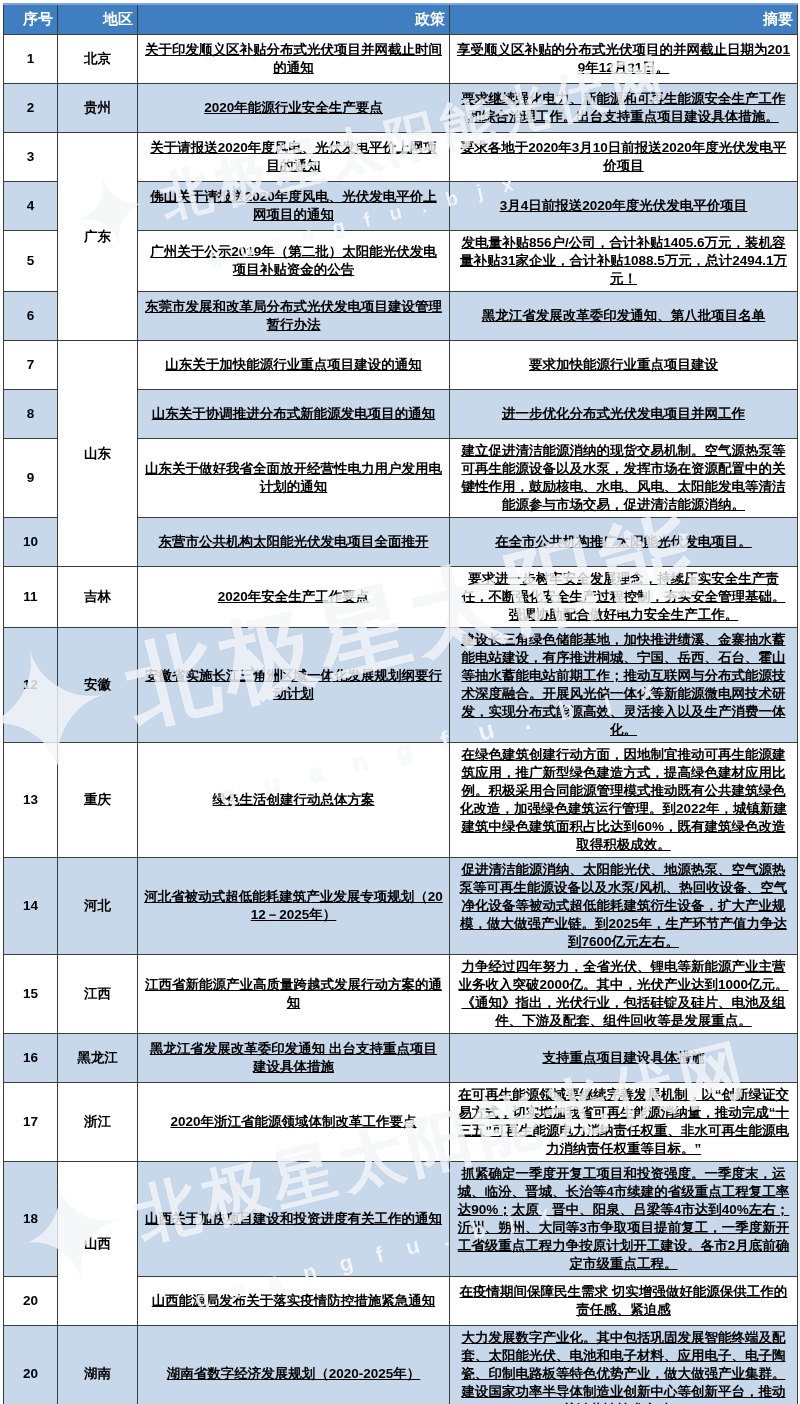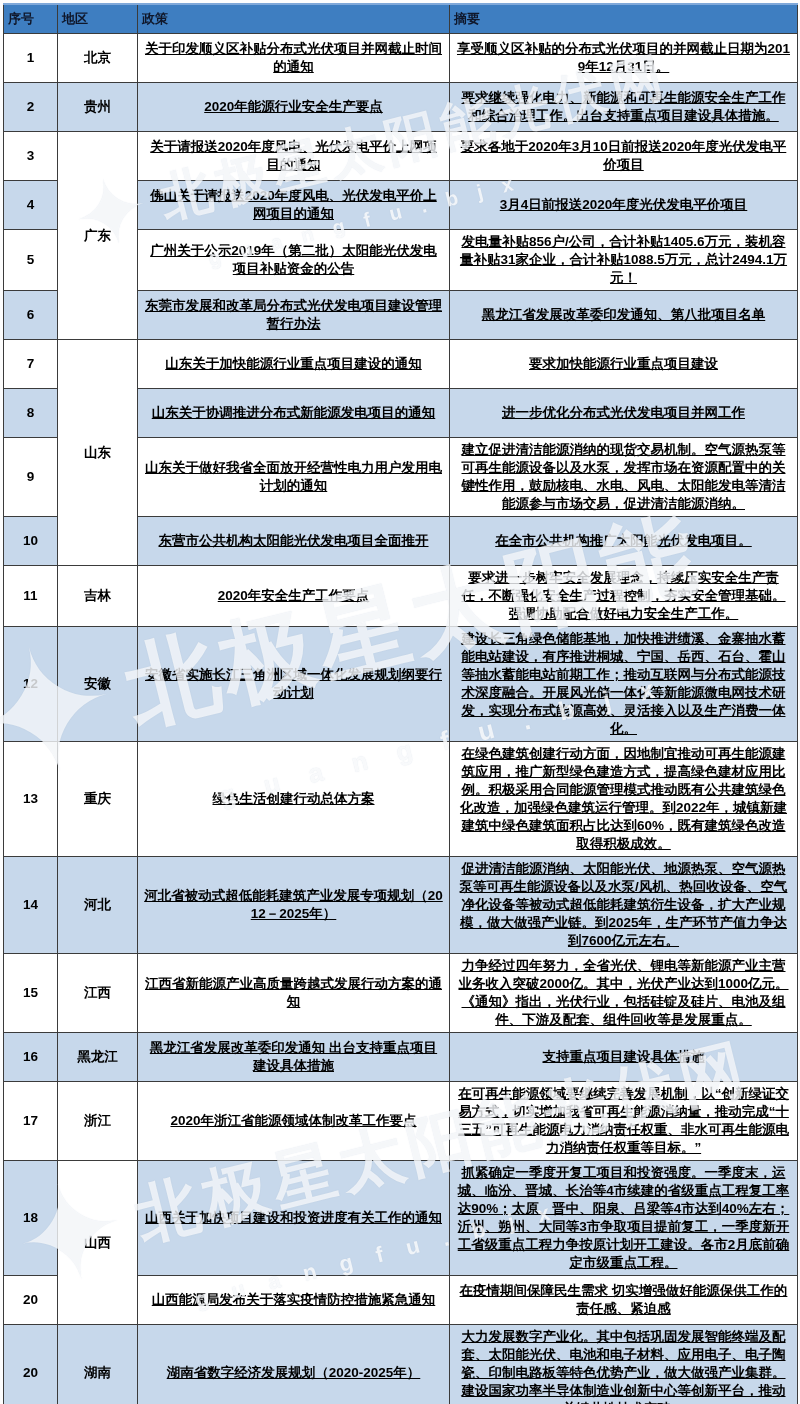--- a/index.html
+++ b/index.html
@@ -1,20 +1,20 @@
 <!DOCTYPE html>
 <html><head>
 <meta charset="utf-8">
 <style>
   html,body{margin:0;padding:0;background:#ffffff;}
   body{font-family:"Liberation Sans","DejaVu Sans",sans-serif;color:#000;}
   .page{position:relative;width:800px;min-height:1404px;box-sizing:border-box;padding:3px;overflow:hidden;background:#fdfdfd;}
   table{width:100%;border-collapse:collapse;table-layout:fixed;position:relative;z-index:1;}
   col.c1{width:54px;} col.c2{width:80px;} col.c3{width:312px;} col.c4{width:348px;}
-  th{background:#3E7EC1;color:#0f172a;font-size:13px;font-weight:bold;padding:5px 4px;border:1px solid #3b3b3b;border-top:2px solid #7fa8d9;text-align:left;}
+  th{background:#3E7EC1;color:#ffffff;font-size:15px;font-weight:bold;padding:5px 4px;border:1px solid #3b3b3b;border-top:2px solid #7fa8d9;text-align:right;}
   td{border:1px solid #3b3b3b;font-size:13.5px;line-height:18px;padding:3px 6px;font-weight:bold;vertical-align:middle;background:#ffffff;height:42px;word-break:break-all;}
   td.c-no, td.c-region{text-align:center;}
   td.c-policy, td.c-summary{text-align:center;text-decoration:underline;}
   tr.stripe td{background:#C7D8EB;}
   td.merged{background:#ffffff !important;}
   
   .wm{position:absolute;z-index:3;pointer-events:none;transform:rotate(-14deg);color:rgba(255,255,255,0.72);
       text-shadow:0 0 1px rgba(150,170,195,0.35);white-space:nowrap;font-weight:bold;}
   .wm .wm-star{display:inline-block;vertical-align:middle;margin-right:14px;}
   .wm .wm-main{display:inline-block;vertical-align:middle;letter-spacing:6px;}

